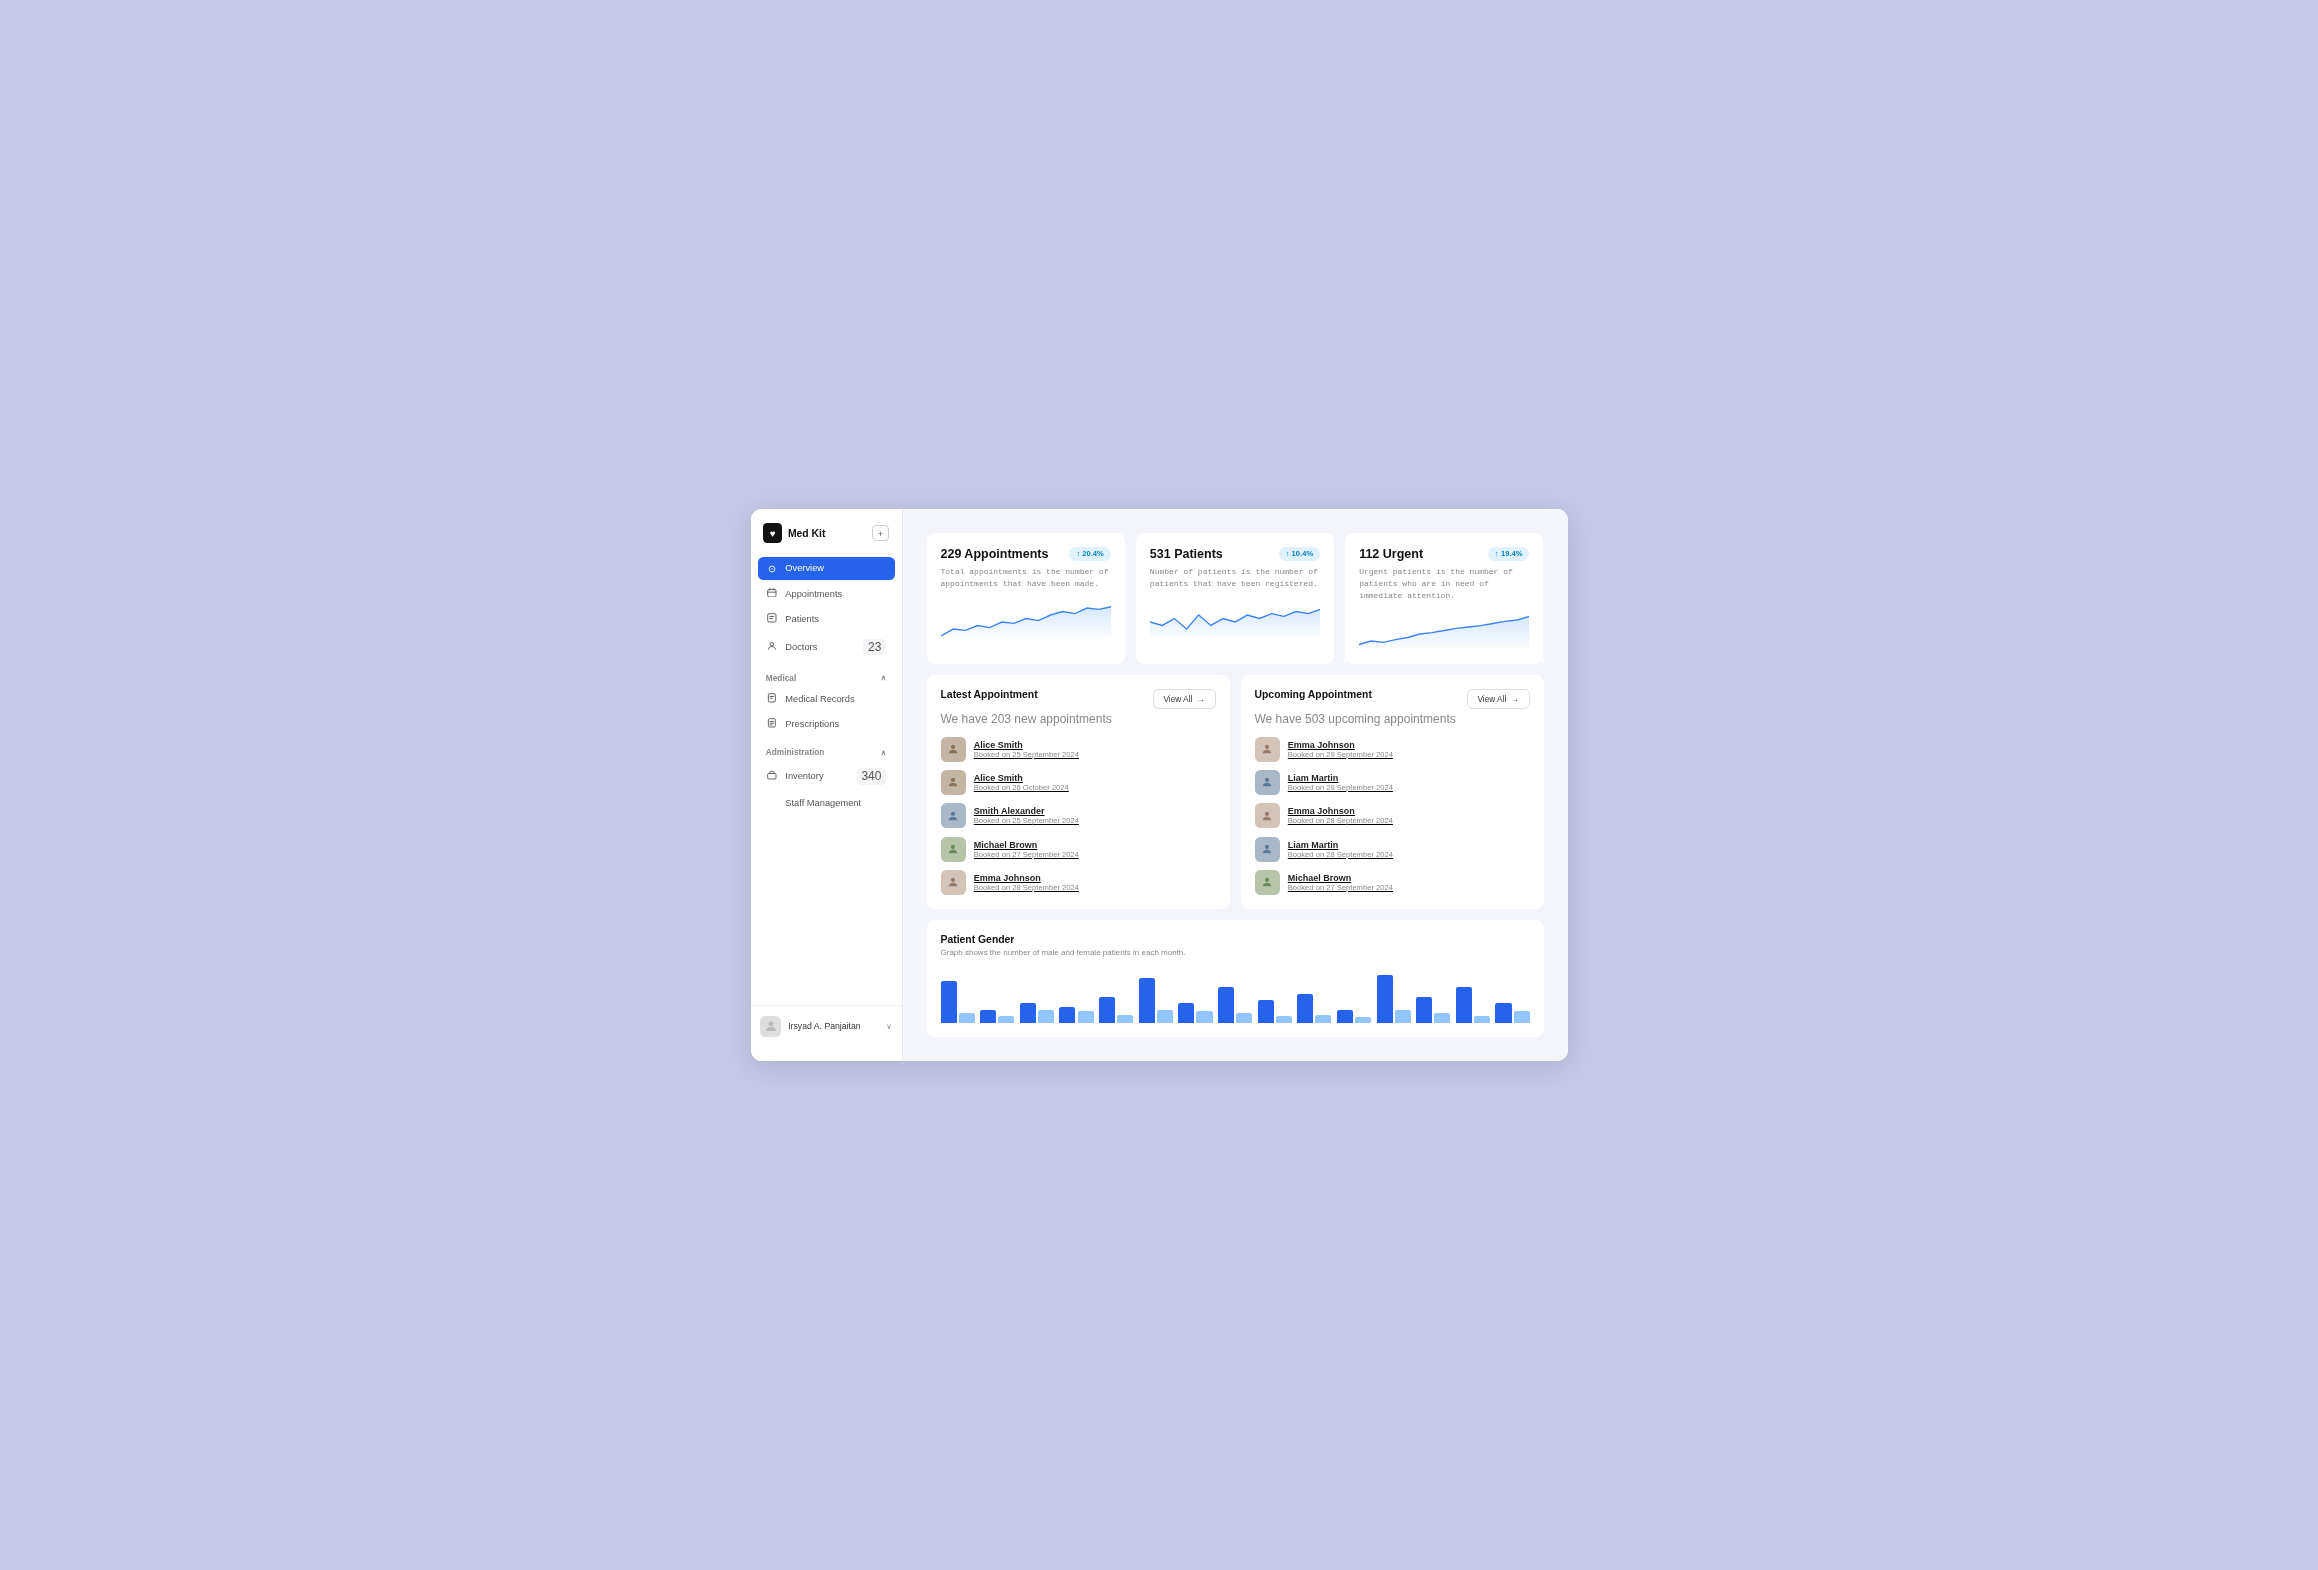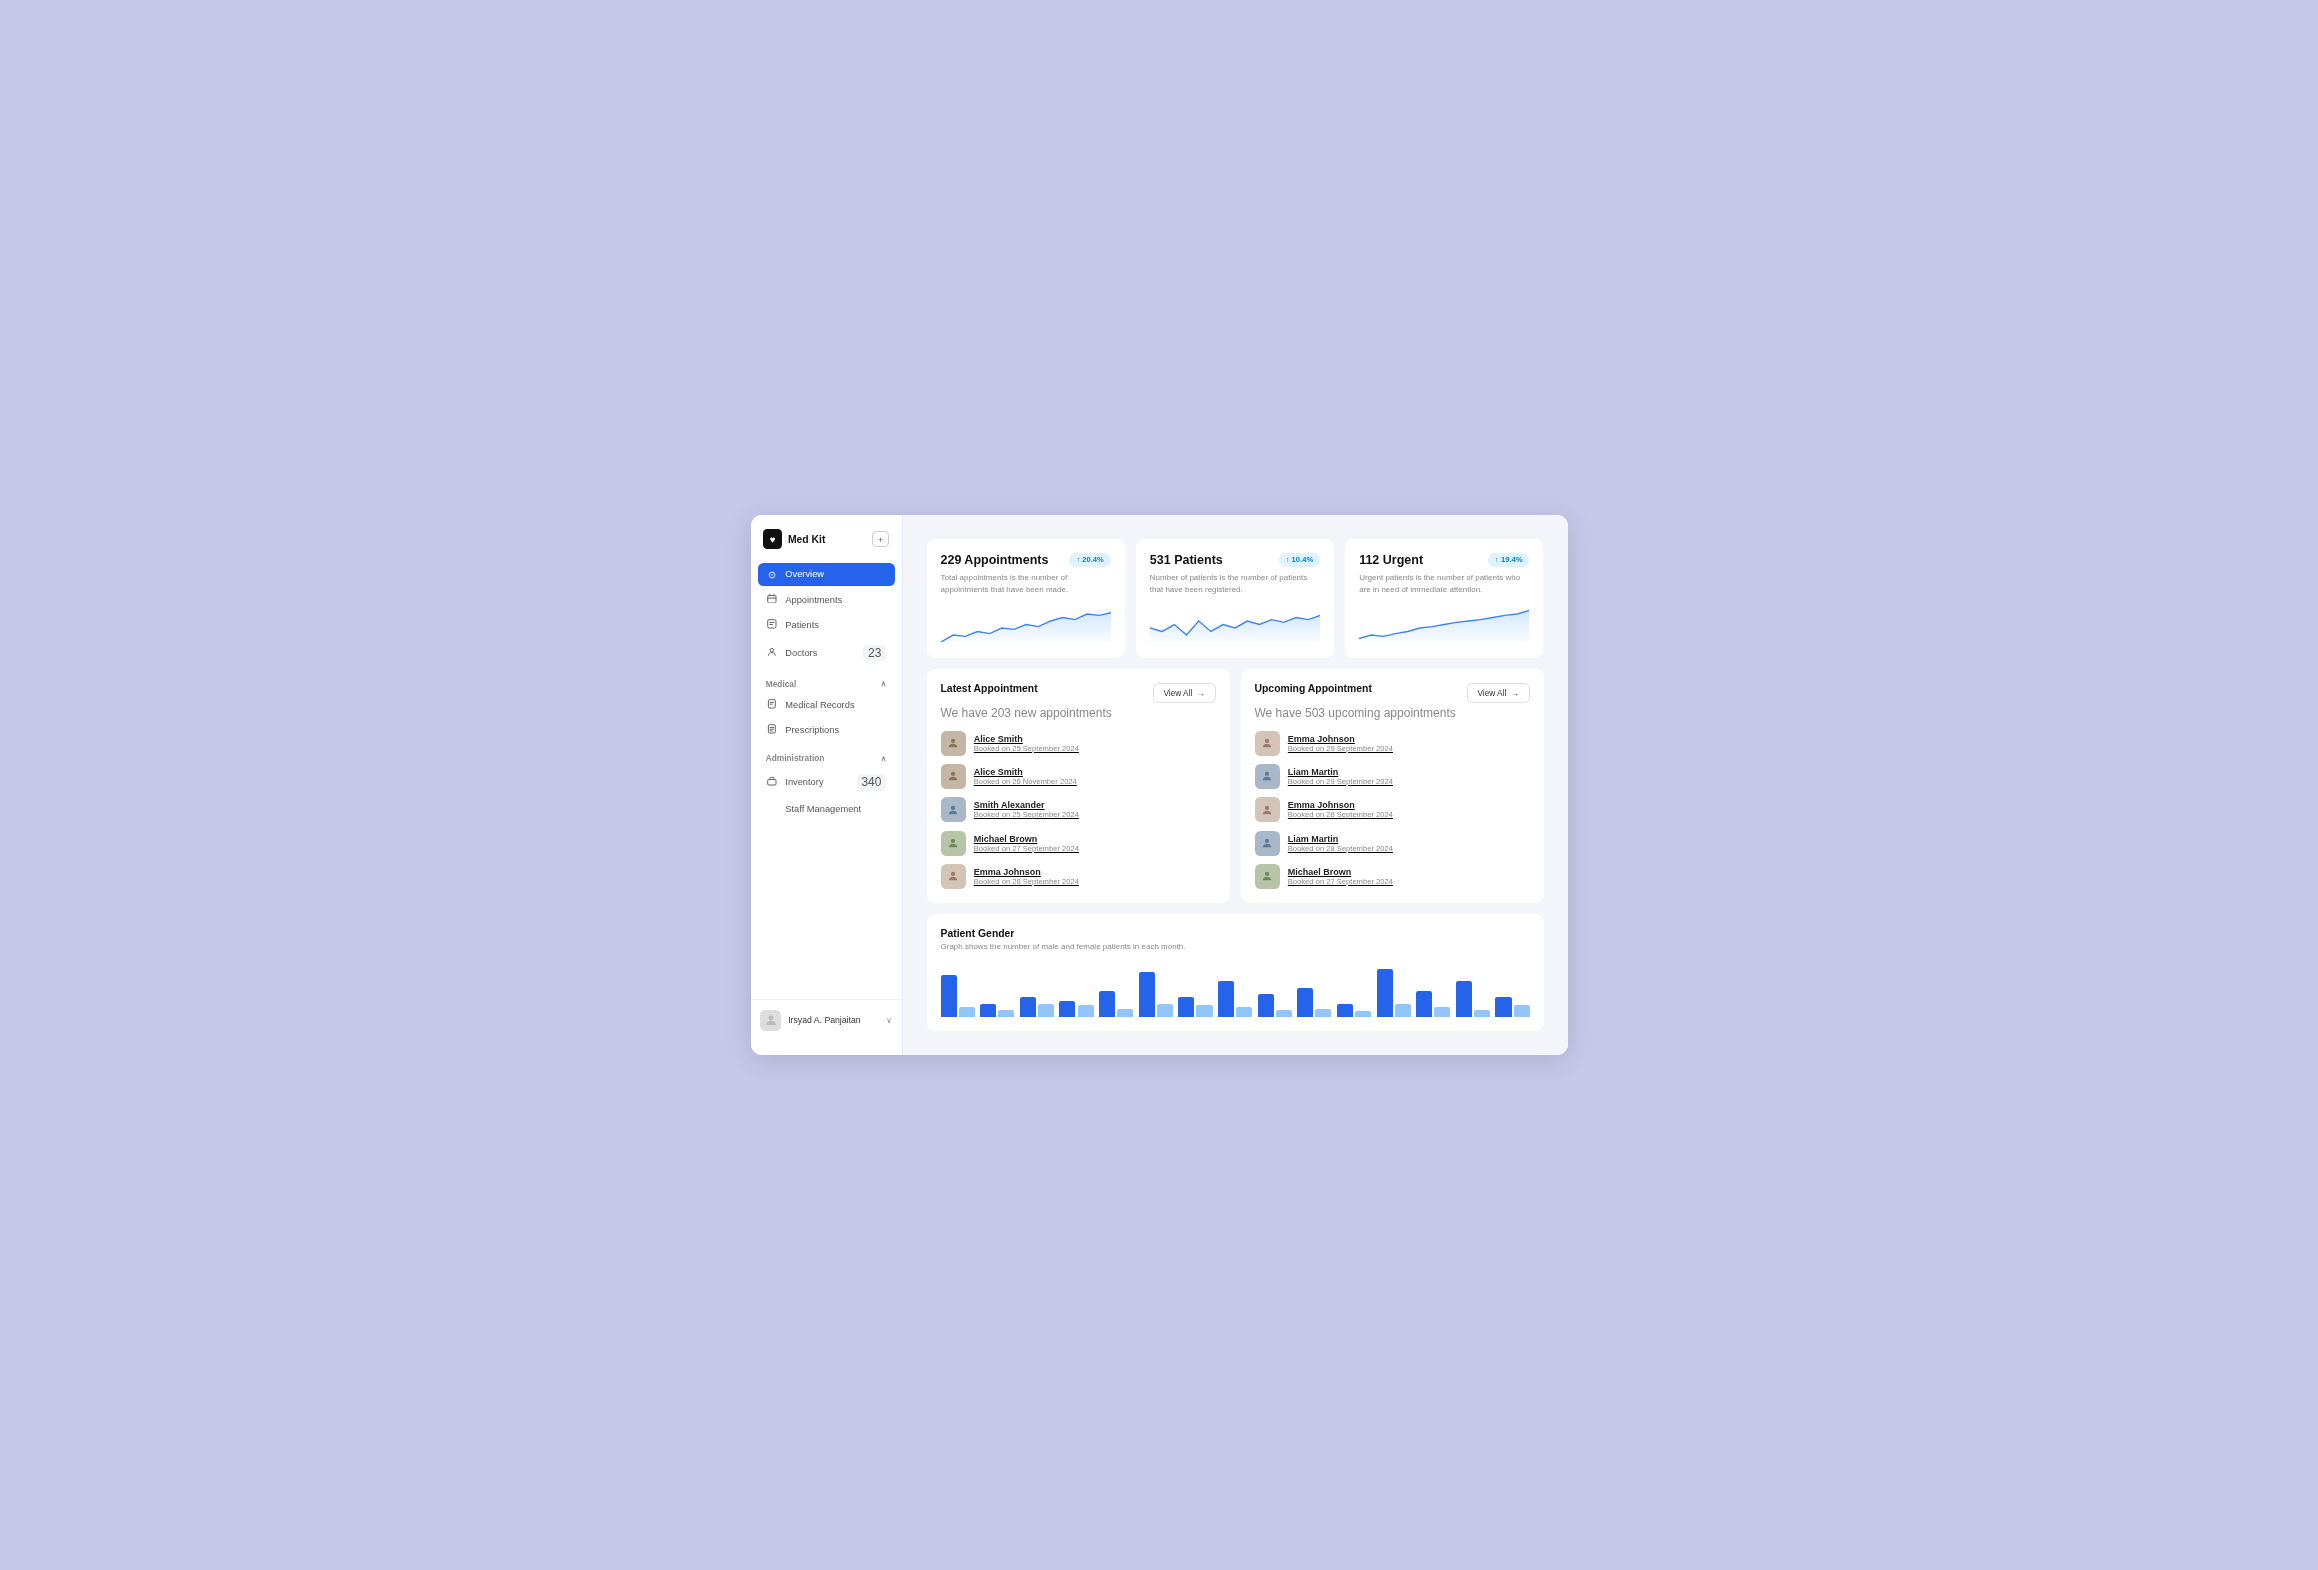--- a/index.html
+++ b/index.html
@@ -188,20 +188,21 @@
       font-weight: 600;
       display: flex;
       align-items: center;
       gap: 2.1px;
     }
     .stat-desc {
       font-size: 8px;
       color: #888;
       line-height: 1.5;
       margin-bottom: 11px;
+      font-family: Liberation Mono, monospace;
     }
     .stat-chart {
       height: 35px;
       width: 100%;
     }
     
     .appt-row {
       display: grid;
       grid-template-columns: 1fr 1fr;
       gap: 11px;
@@ -509,21 +510,21 @@
           </div>
           <div class="appt-item">
             <div class="appt-avatar" style="background:#c4b5a5;">
               <svg width="14" height="14" viewBox="0 0 20 20" fill="none">
                   <circle cx="10" cy="7" r="3" fill="#8b7355"></circle>
                   <path d="M4 16c0-3 2.686-5 6-5s6 2 6 5" fill="#8b7355"></path>
                 </svg>
             </div>
             <div>
               <div class="appt-info-name">Alice Smith</div>
-              <div class="appt-info-date">Booked on 26 November 2024</div>
+              <div class="appt-info-date">Booked on 26 October 2024</div>
             </div>
           </div>
           <div class="appt-item">
             <div class="appt-avatar" style="background:#a8b8c8;">
               <svg width="14" height="14" viewBox="0 0 20 20" fill="none">
                   <circle cx="10" cy="7" r="3" fill="#5a7a9a"></circle>
                   <path d="M4 16c0-3 2.686-5 6-5s6 2 6 5" fill="#5a7a9a"></path>
                 </svg>
             </div>
             <div>

